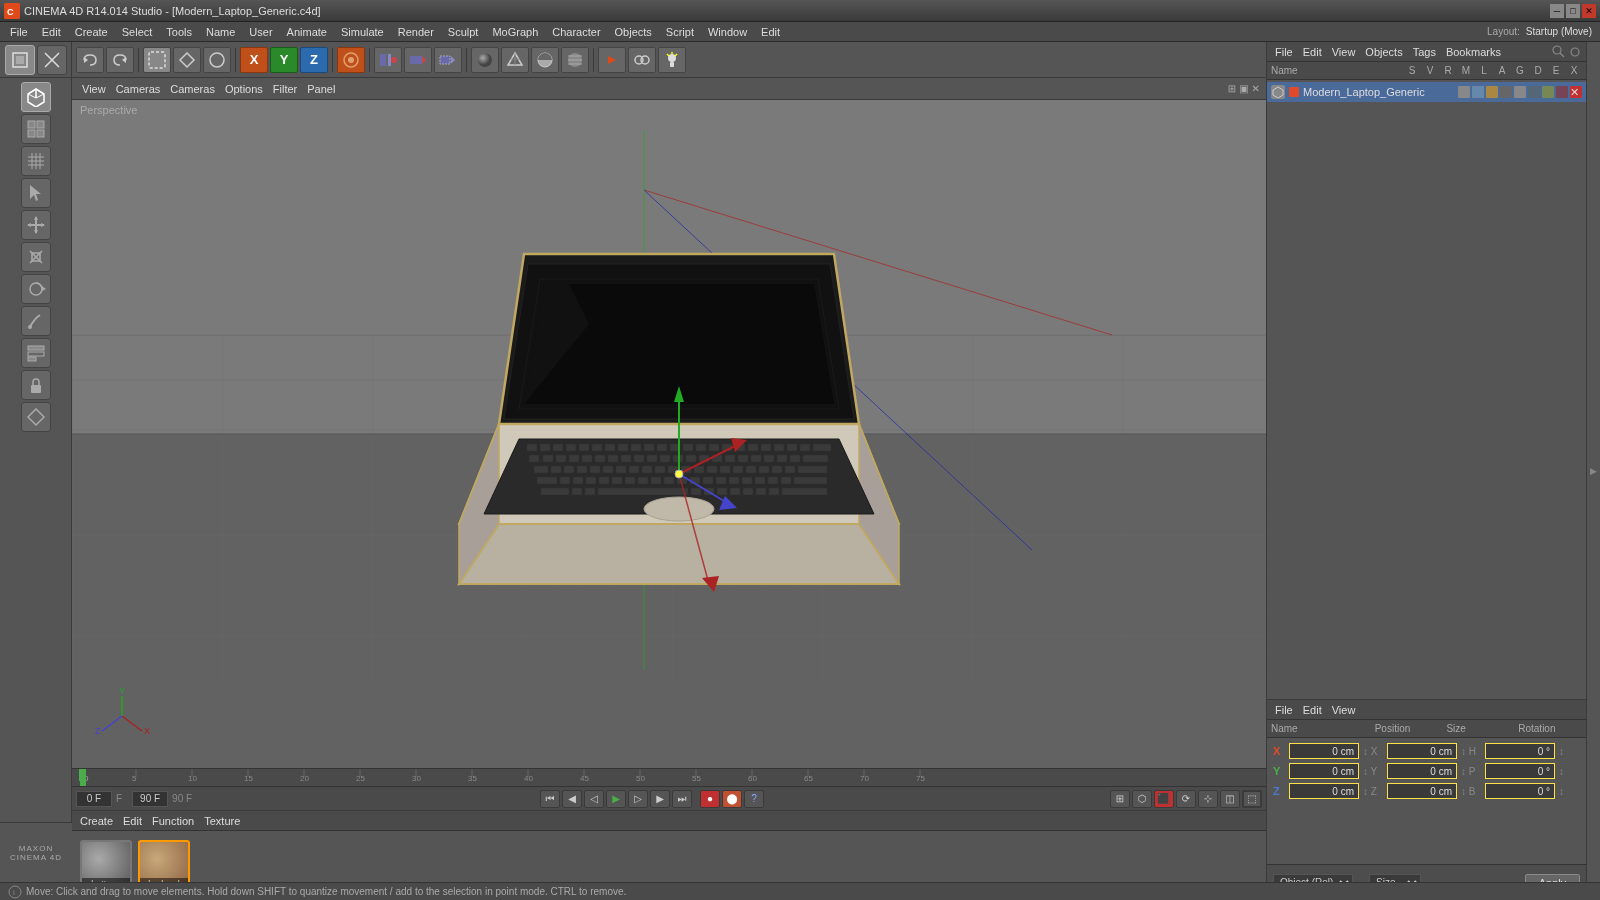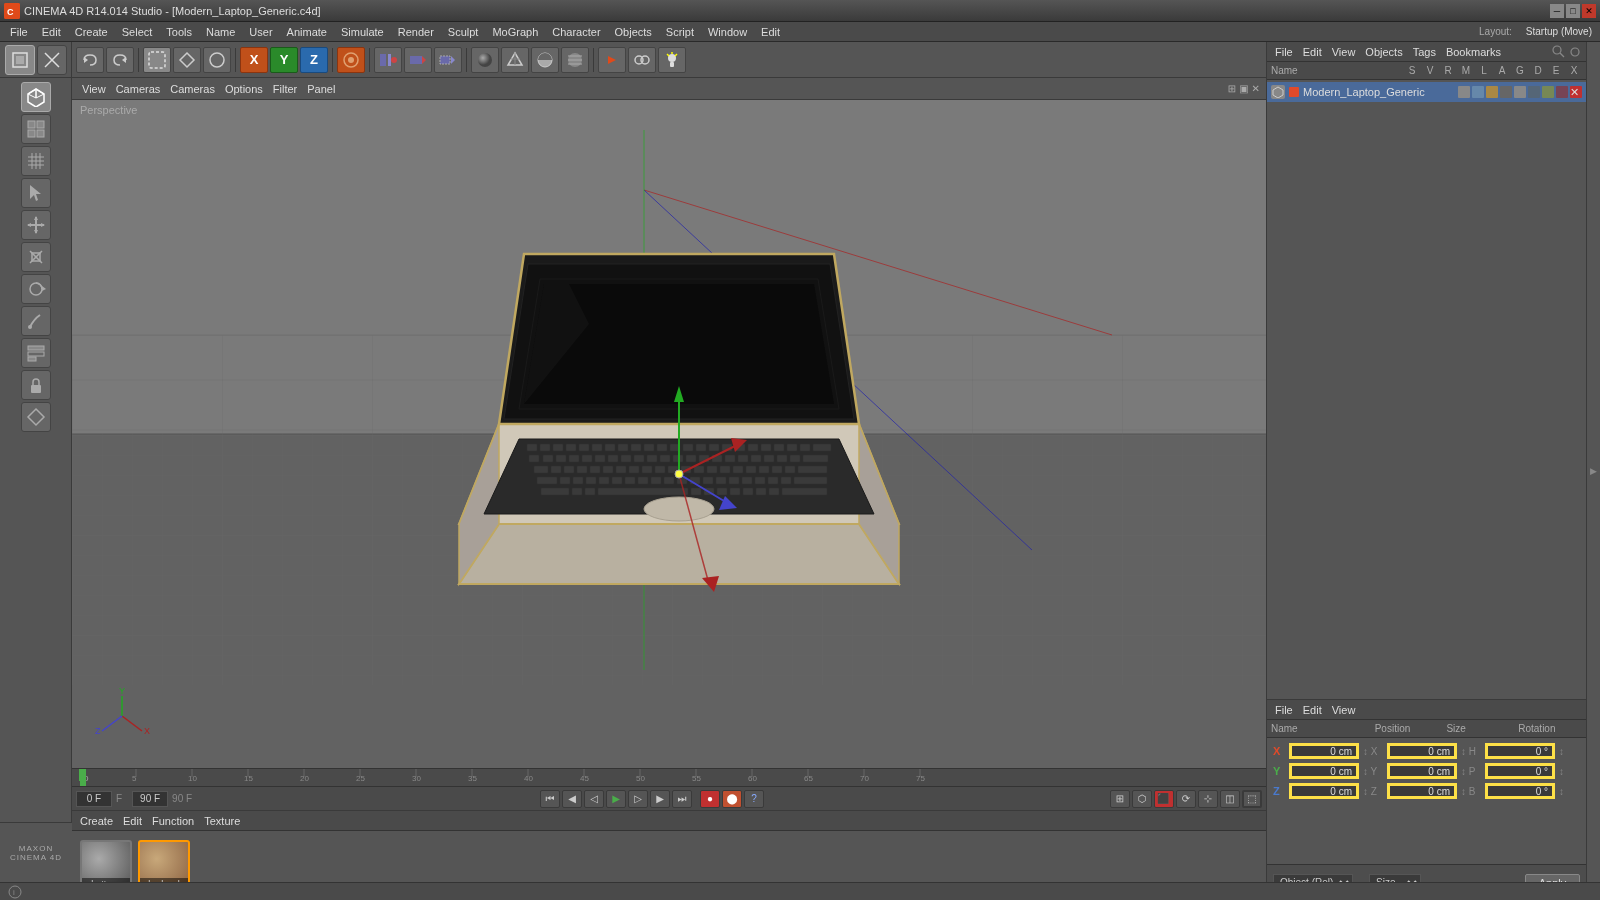--- a/index.html
+++ b/index.html
@@ -188,21 +188,21 @@
       flex: 1; padding: 4px 6px; display: flex; flex-direction: column; gap: 2px;
     }
     .attr-row {
       height: 18px; display: flex; align-items: center; gap: 4px;
     }
     .attr-axis { width: 12px; font-size: 11px; font-weight: bold; }
     .attr-axis.x { color: #e04a2a; }
     .attr-axis.y { color: #4aad4a; }
     .attr-axis.z { color: #4a7acd; }
     .attr-input {
-      width: 70px; height: 16px; background: #3a3a3a; border: 3px solid #fde047;
+      width: 70px; height: 16px; background: #3a3a3a; border: 1px solid #fde047;
       color: #ddd; font-size: 10px; text-align: right; padding: 0 4px;
     }
     .attr-unit { font-size: 10px; color: #888; width: 20px; }
 
     #attr-bottom {
       height: 36px; background: #4d4d4d; border-top: 1px solid #333;
       display: flex; align-items: center; justify-content: space-between; padding: 0 6px; gap: 4px;
     }
     .attr-dropdown {
       height: 18px; background: #3a3a3a; border: 1px solid #555; color: #ccc;
@@ -285,21 +285,21 @@
   <span class="menu-item">Simulate</span>
   <span class="menu-item">Render</span>
   <span class="menu-item">Sculpt</span>
   <span class="menu-item">MoGraph</span>
   <span class="menu-item">Character</span>
   <span class="menu-item">Objects</span>
   <span class="menu-item">Script</span>
   <span class="menu-item">Window</span>
   <span class="menu-item">Edit</span>
   <div style="flex:1"></div>
-  <span style="font-size:10px;color:#aaa;margin-right:12px">Layout:</span>
+  <span style="font-size:10px;color:#aaa;margin-right:4px">Layout:</span>
   <span style="font-size:10px;color:#ddd;margin-right:4px">Startup (Move)</span>
 </div>
 
 <div id="main-layout">
 
   <div id="left-toolbar">
     <div id="left-toolbar-top">
 
       <div class="lt-icon active" title="Model Mode">
         <svg width="18" height="18" viewBox="0 0 18 18">
@@ -979,13 +979,14 @@
     <span style="writing-mode:vertical-rl;font-size:9px;color:#888">▶</span>
   </div>
 
 </div>
 
 <div id="statusbar">
   <svg width="14" height="14" viewBox="0 0 14 14">
       <circle cx="7" cy="7" r="6" fill="none" stroke="#888" stroke-width="1"></circle>
       <text x="5" y="10" fill="#888" font-size="8">i</text>
     </svg>
+  <span style="margin-left:4px">Move: Click and drag to move elements. Hold down SHIFT to quantize movement / add to the selection in point mode. CTRL to remove.</span>
 </div>
 
 </body></html>

